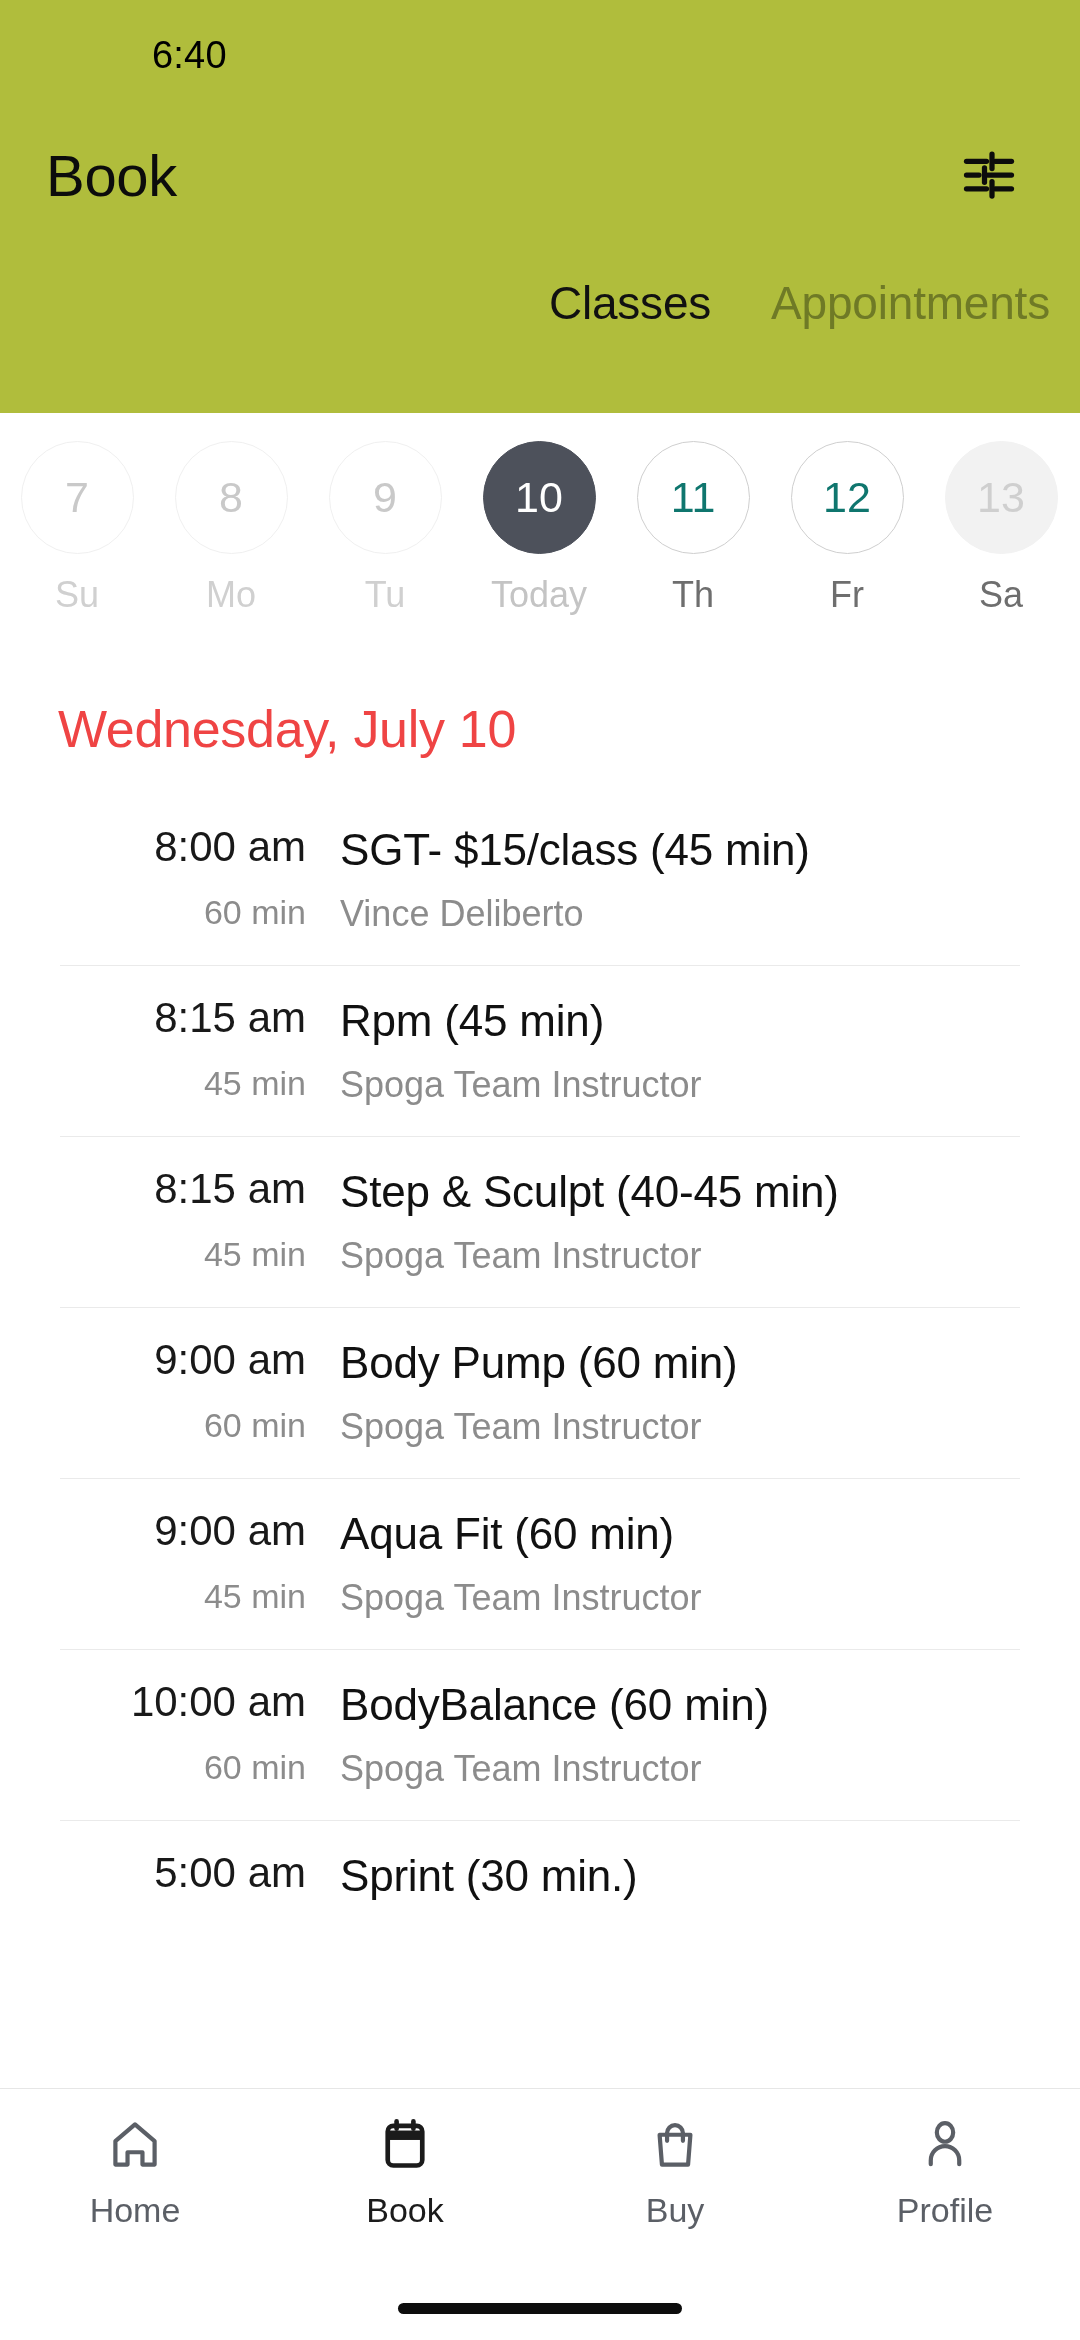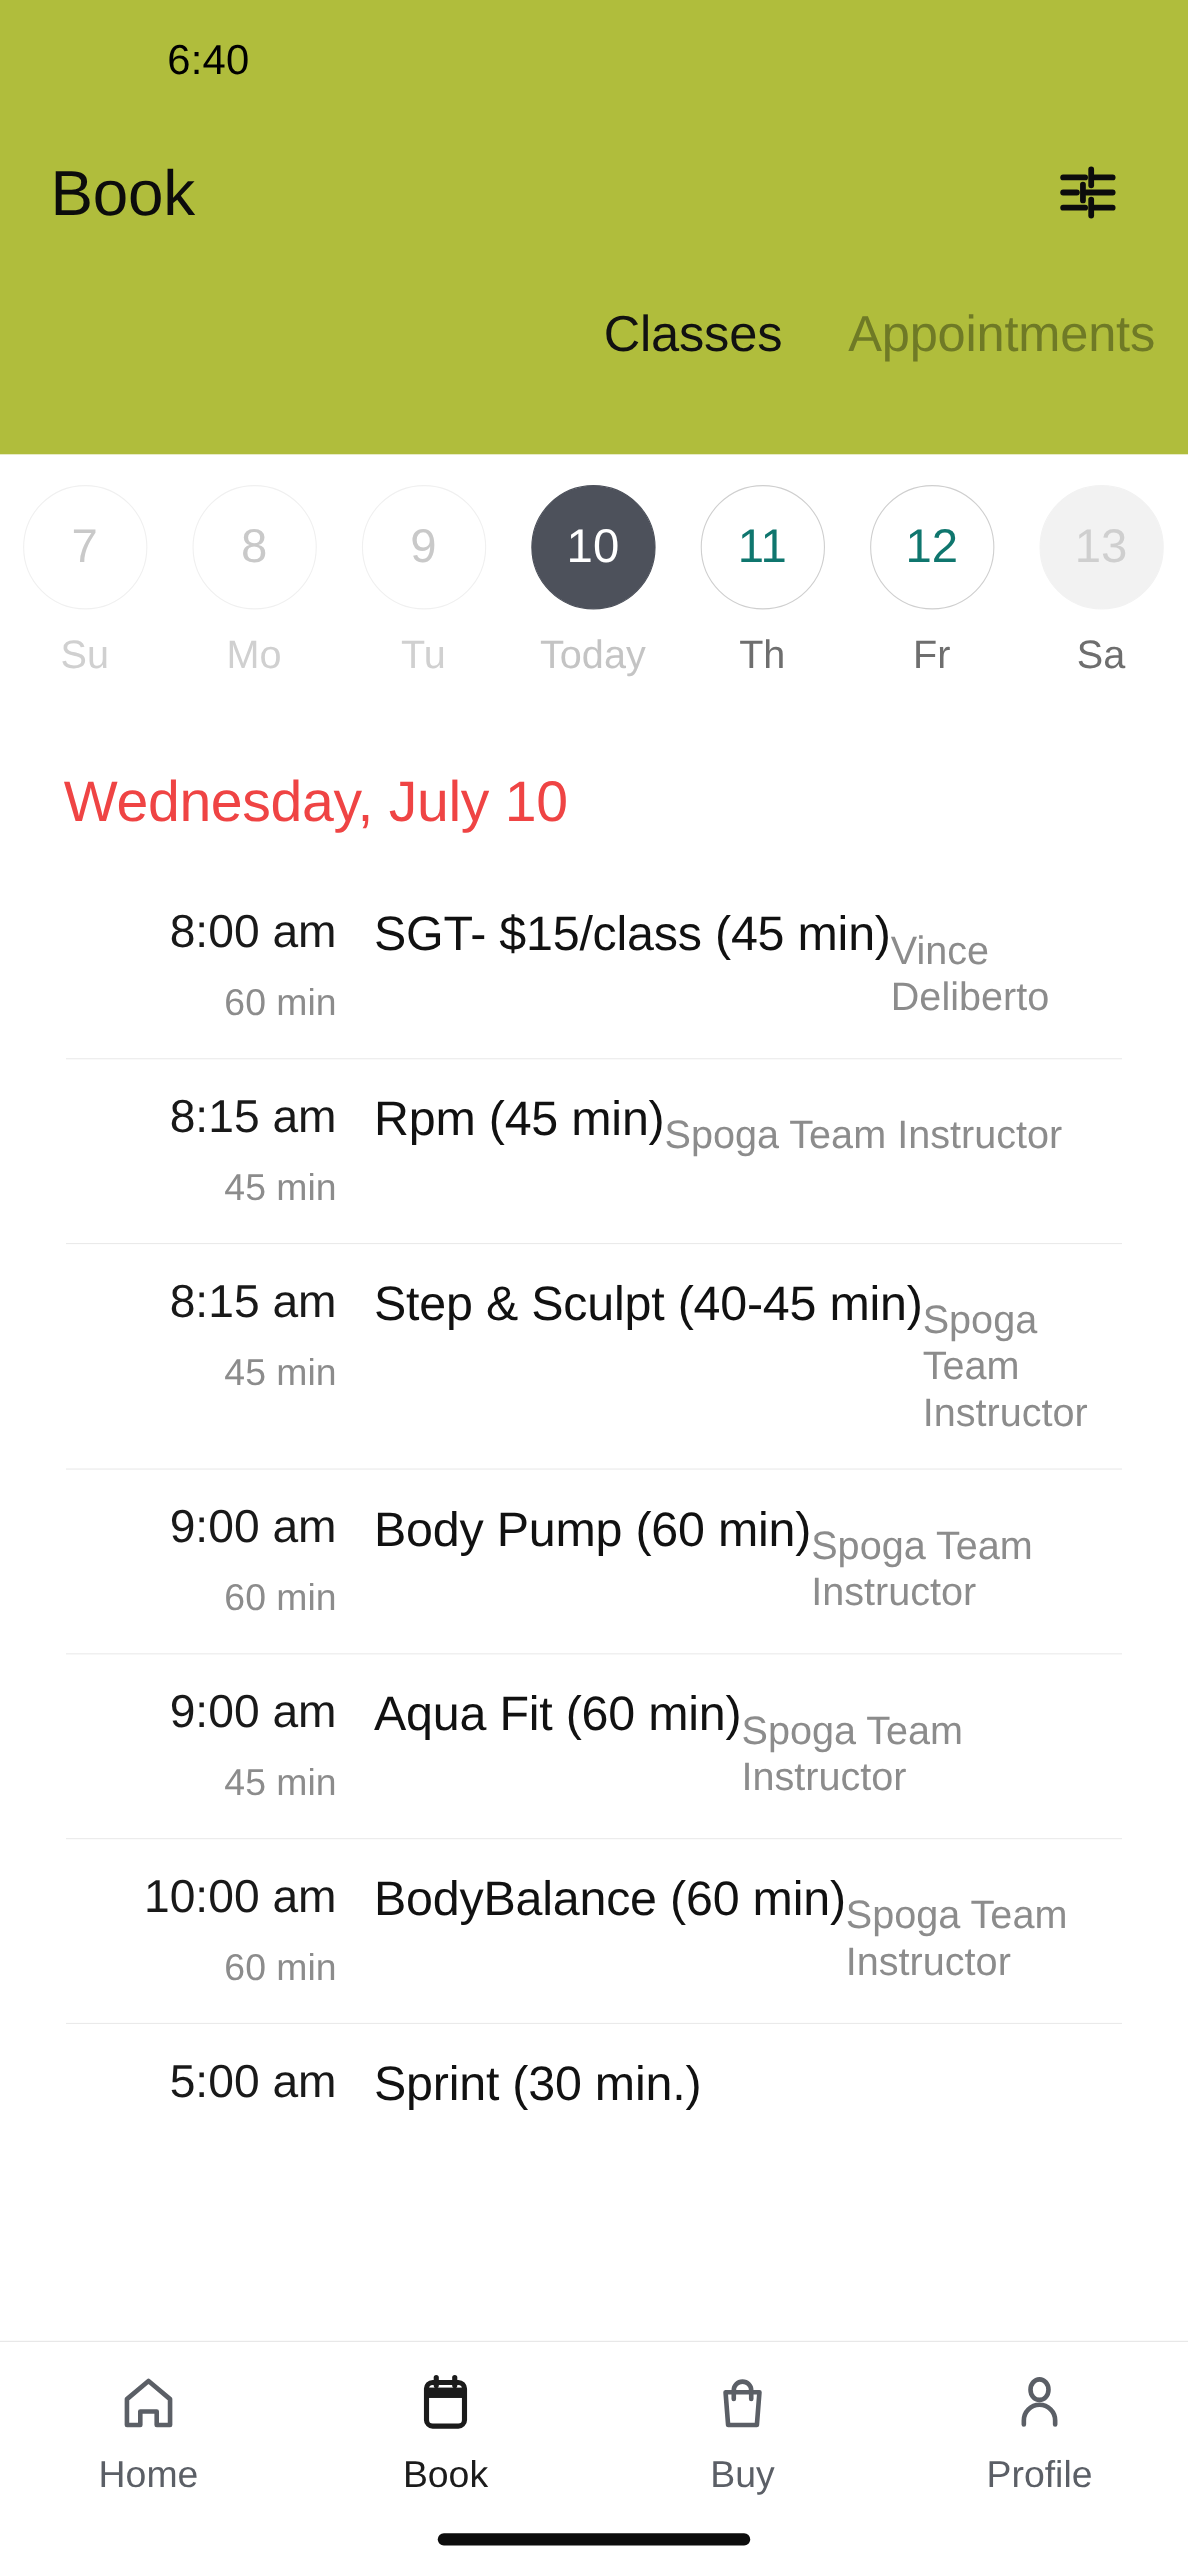--- a/index.html
+++ b/index.html
@@ -173,42 +173,42 @@
   }
   .time-dur {
     font-size: 34px;
     color: #8c8c8c;
     margin-top: 22px;
   }
 
   .info-col {
     flex: 1 1 auto;
     display: flex;
-    flex-direction: row;
+    flex-direction: column;
     padding-top: 2px;
   }
   .class-name {
     font-size: 44px;
     color: #111111;
     letter-spacing: -0.2px;
     white-space: nowrap;
   }
   .class-instructor {
     font-size: 36px;
     color: #8c8c8c;
     margin-top: 18px;
   }
 
   
   .bottomnav {
     position: absolute;
     left: 0;
     bottom: 0;
     width: 1080px;
-    height: 212px;
+    height: 252px;
     background: #ffffff;
     border-top: 1px solid #e6e6e6;
     display: flex;
     align-items: flex-start;
     padding-top: 24px;
   }
   .navitem {
     flex: 1 1 0;
     display: flex;
     flex-direction: column;

